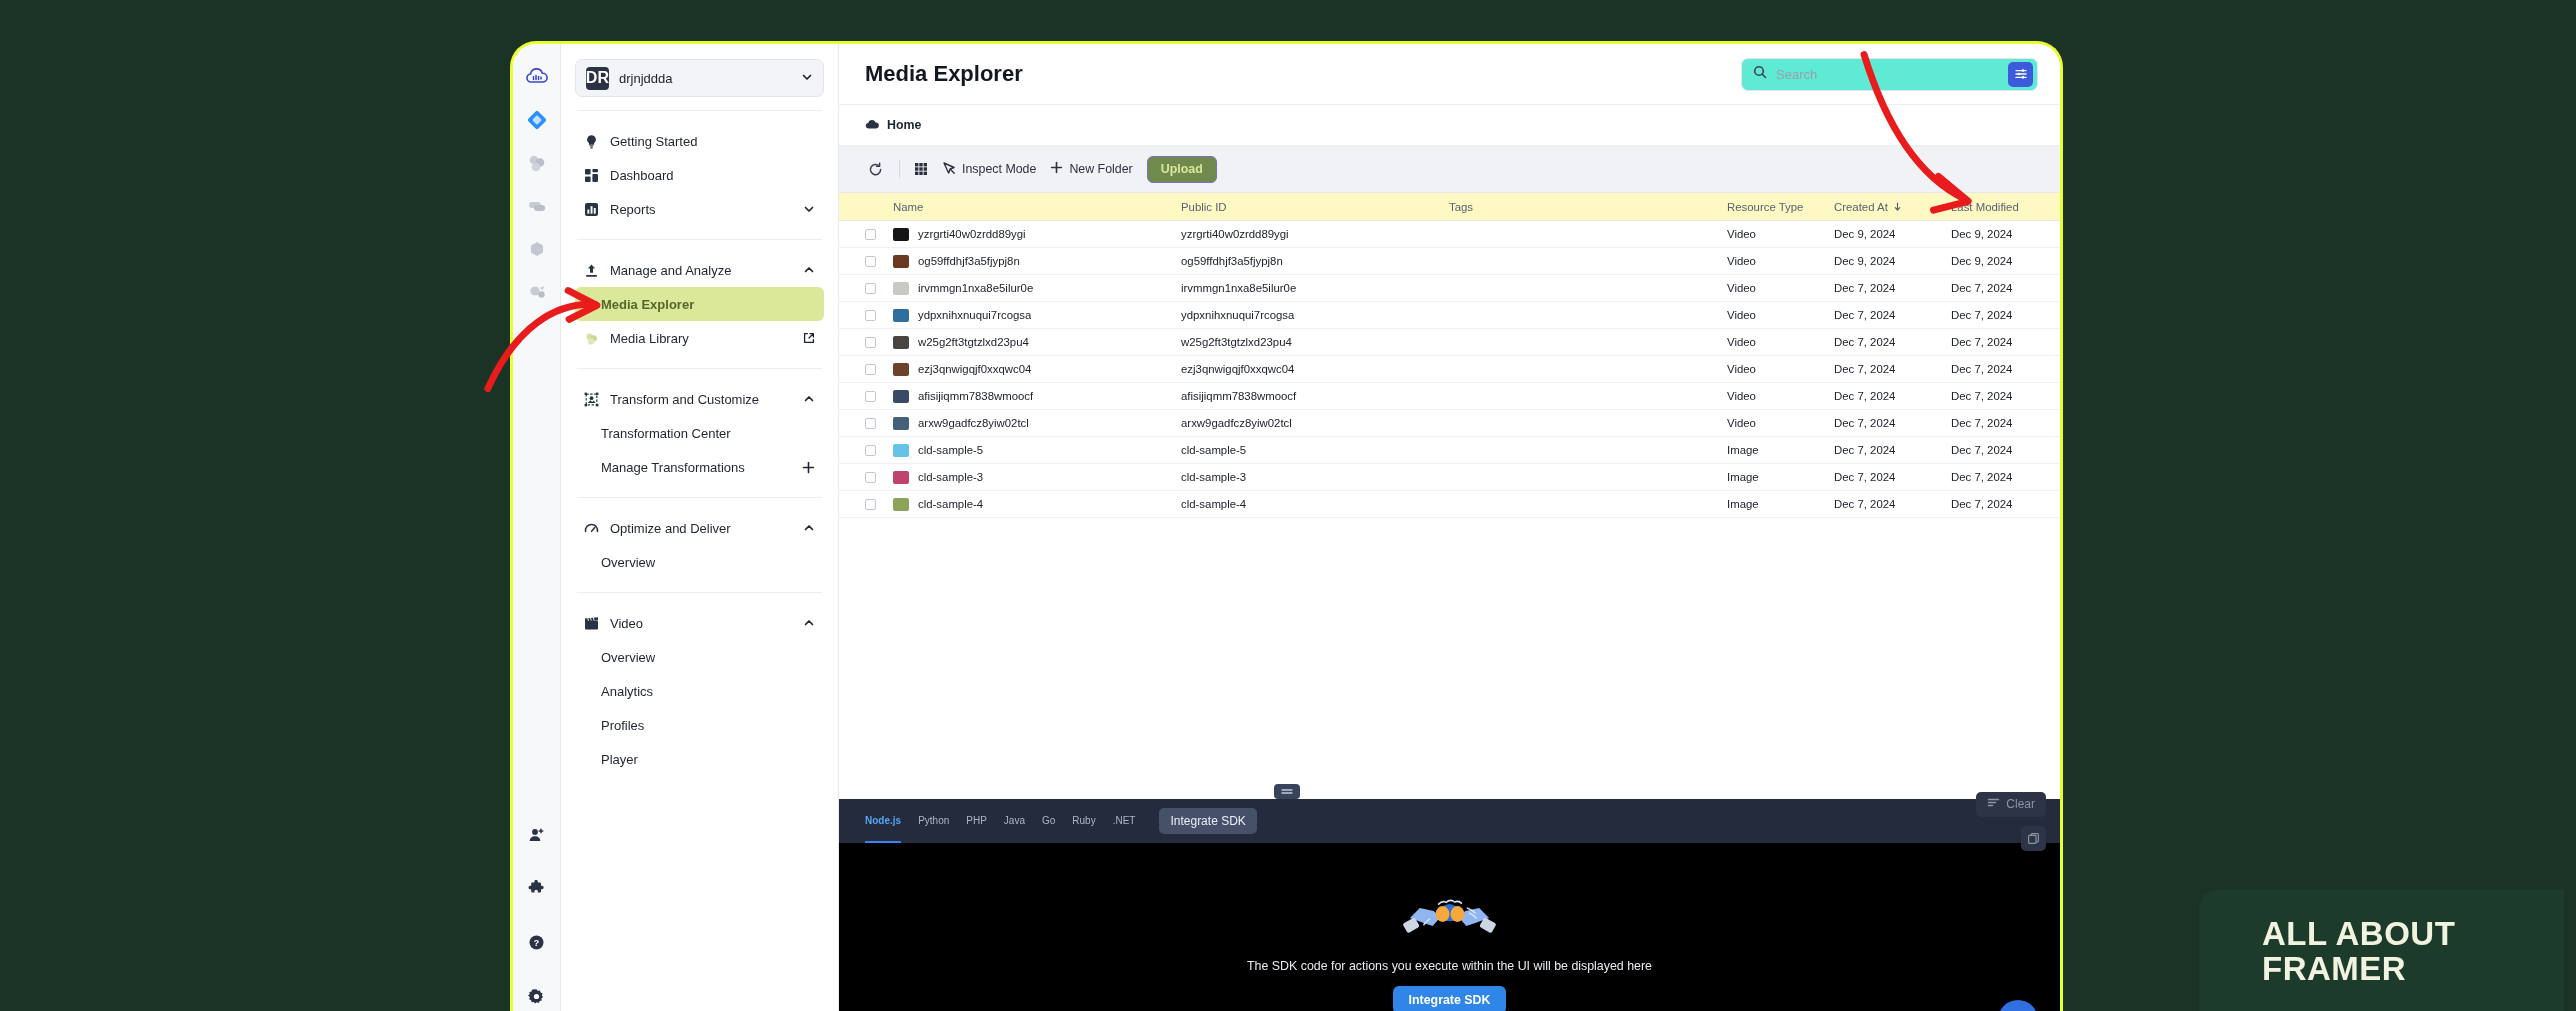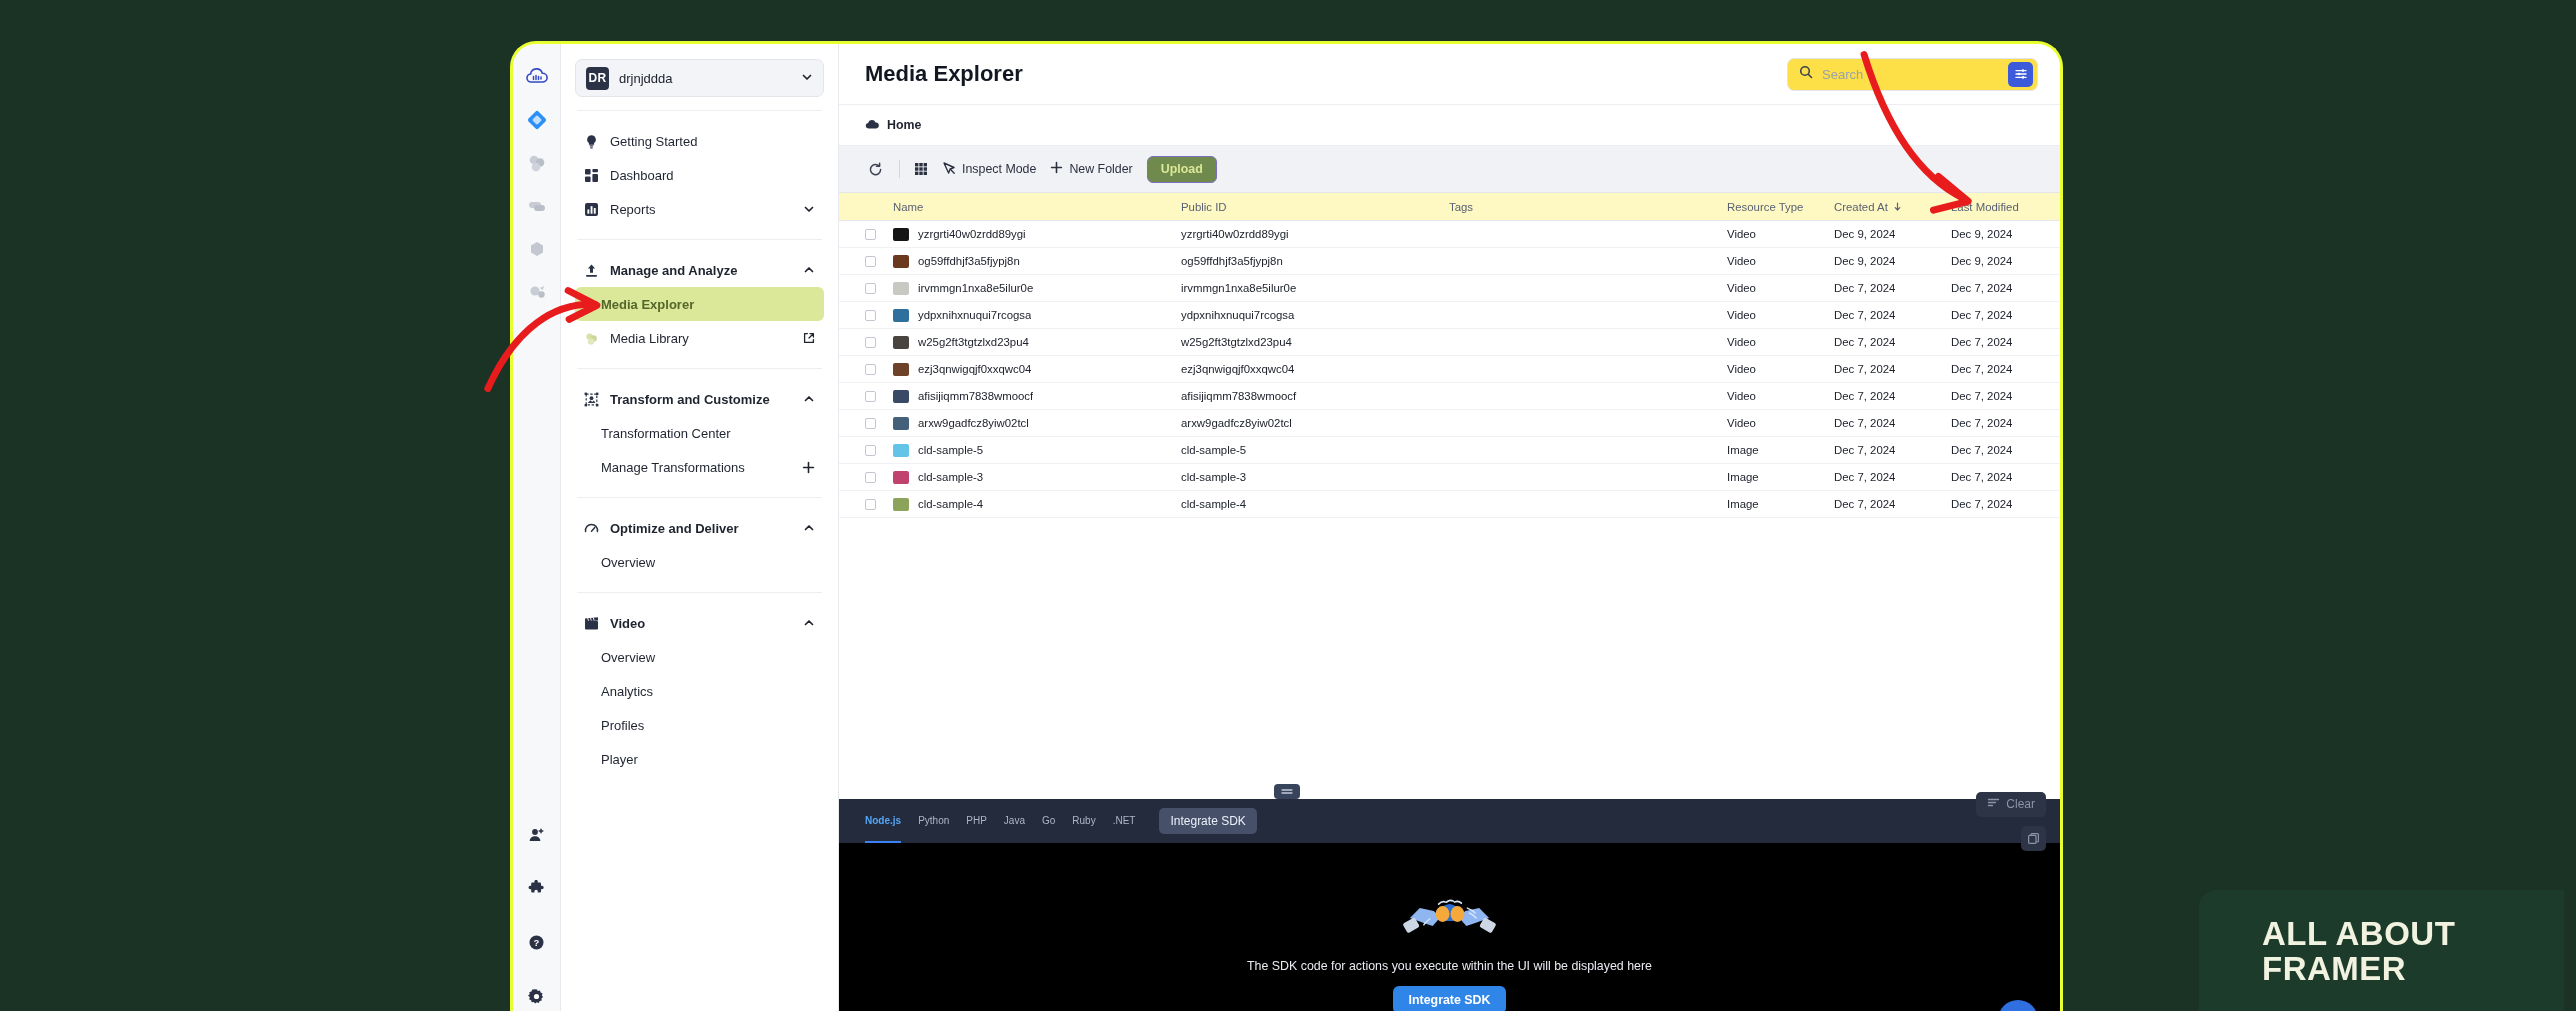--- a/index.html
+++ b/index.html
@@ -61,42 +61,42 @@
     border: 1px solid #e3e5ea;
     border-radius: 7px;
     padding: 0 10px;
     cursor: pointer;
   }
   #avatar {
     width: 23px; height: 23px;
     background: #2b3245;
     color: #fff;
     border-radius: 4px;
-    font-size: 12px; font-weight: bold;
+    font-size: 16px; font-weight: bold;
     display: flex; align-items: center; justify-content: center;
     letter-spacing: 0.3px;
     flex: 0 0 23px;
   }
   #account-name { font-size: 13px; color: #20242e; flex: 1 1 auto; }
 
   .nav-sep { height: 1px; background: #eceef2; margin: 13px 2px; }
 
   .nav-item {
     display: flex; align-items: center;
     height: 34px; gap: 10px;
     border-radius: 6px;
     padding: 0 8px;
     cursor: pointer;
     font-size: 13px;
     color: #1f2430;
   }
   .nav-item .ni-icon { width: 17px; height: 17px; display:flex; align-items:center; justify-content:center; flex:0 0 17px; }
   .nav-item .ni-label { flex: 1 1 auto; white-space: nowrap; }
   .nav-item .ni-right { width: 15px; height: 15px; display:flex; align-items:center; justify-content:center; flex:0 0 15px; }
-  .nav-item.section { font-weight: bold; }
+  .nav-item.section { font-weight: normal; }
   .nav-item.child { padding-left: 26px; }
   .nav-item.active {
     background: #dbe89a;
     color: #55662a;
     font-weight: bold;
   }
 
   
   #main { flex: 1 1 auto; display: flex; flex-direction: column; min-width: 0; background:#fff; }
 
@@ -104,22 +104,22 @@
     height: 61px;
     display: flex; align-items: center;
     padding: 0 22px 0 26px;
     border-bottom: 1px solid #eceef2;
     flex: 0 0 61px;
   }
   #page-title { font-size: 22px; font-weight: bold; color: #121722; flex: 1 1 auto; }
 
   #search-wrap {
     position: relative;
-    width: 251px; height: 33px;
-    background: #fde047;
+    width: 297px; height: 33px;
+    background: #5eead4;
     border: 1px solid #e3e5ea;
     border-radius: 7px;
     display: flex; align-items: center;
     padding: 0 4px 0 11px;
   }
   #search-input {
     flex: 1 1 auto; border: none; background: transparent;
     font-size: 13px; color: #20242e; outline: none;
     font-family: "Liberation Sans", sans-serif;
     margin-left: 9px;

